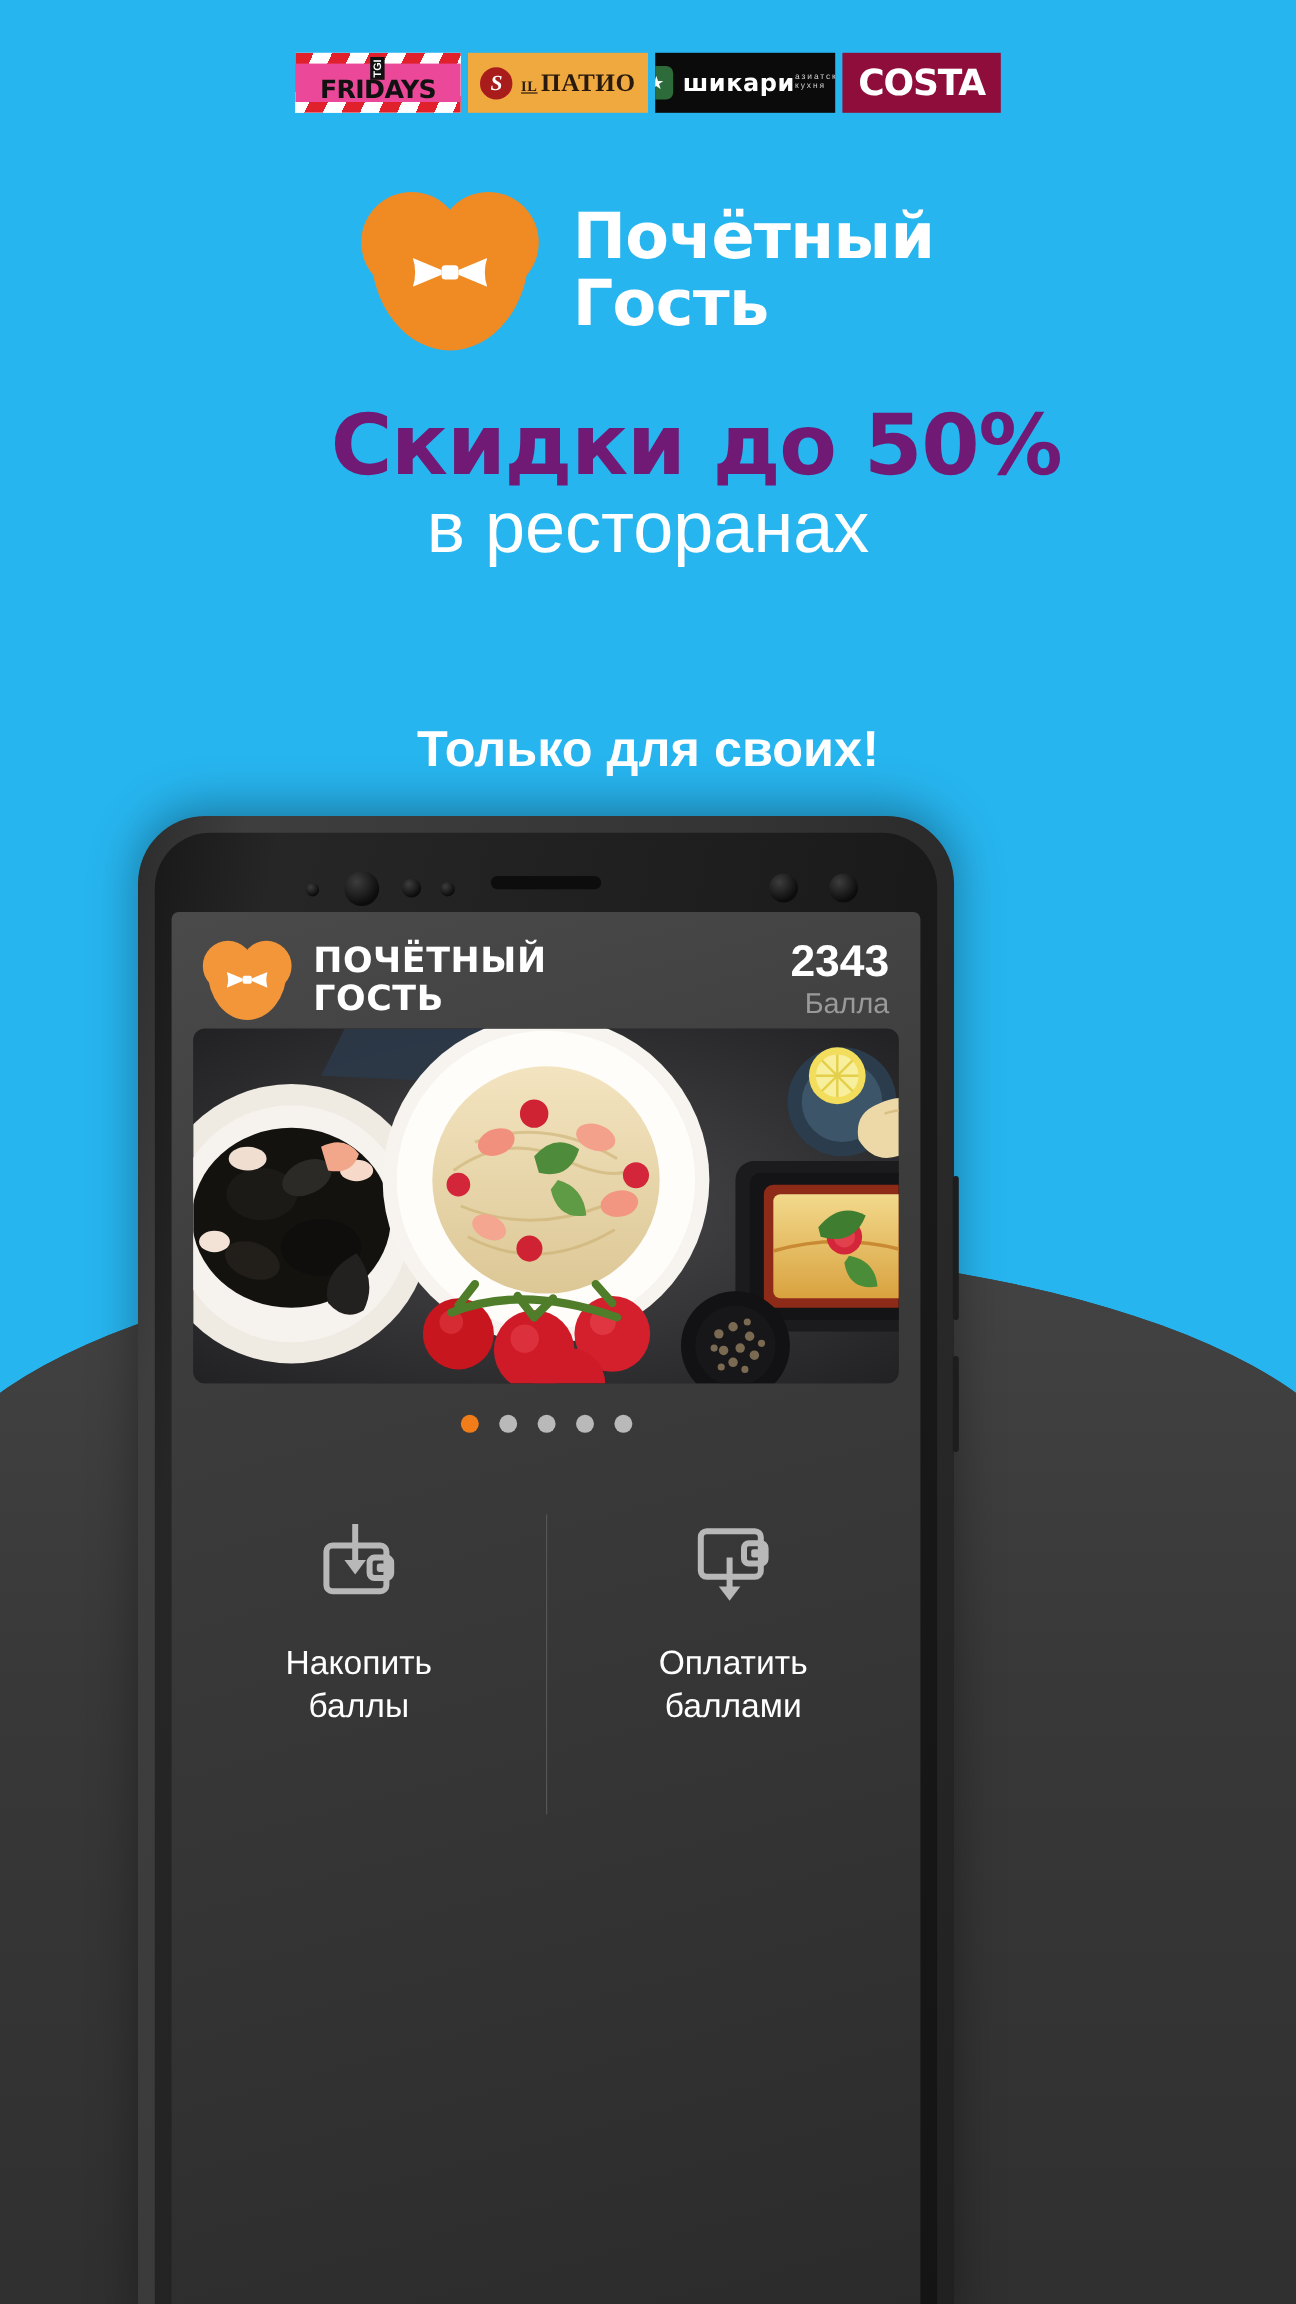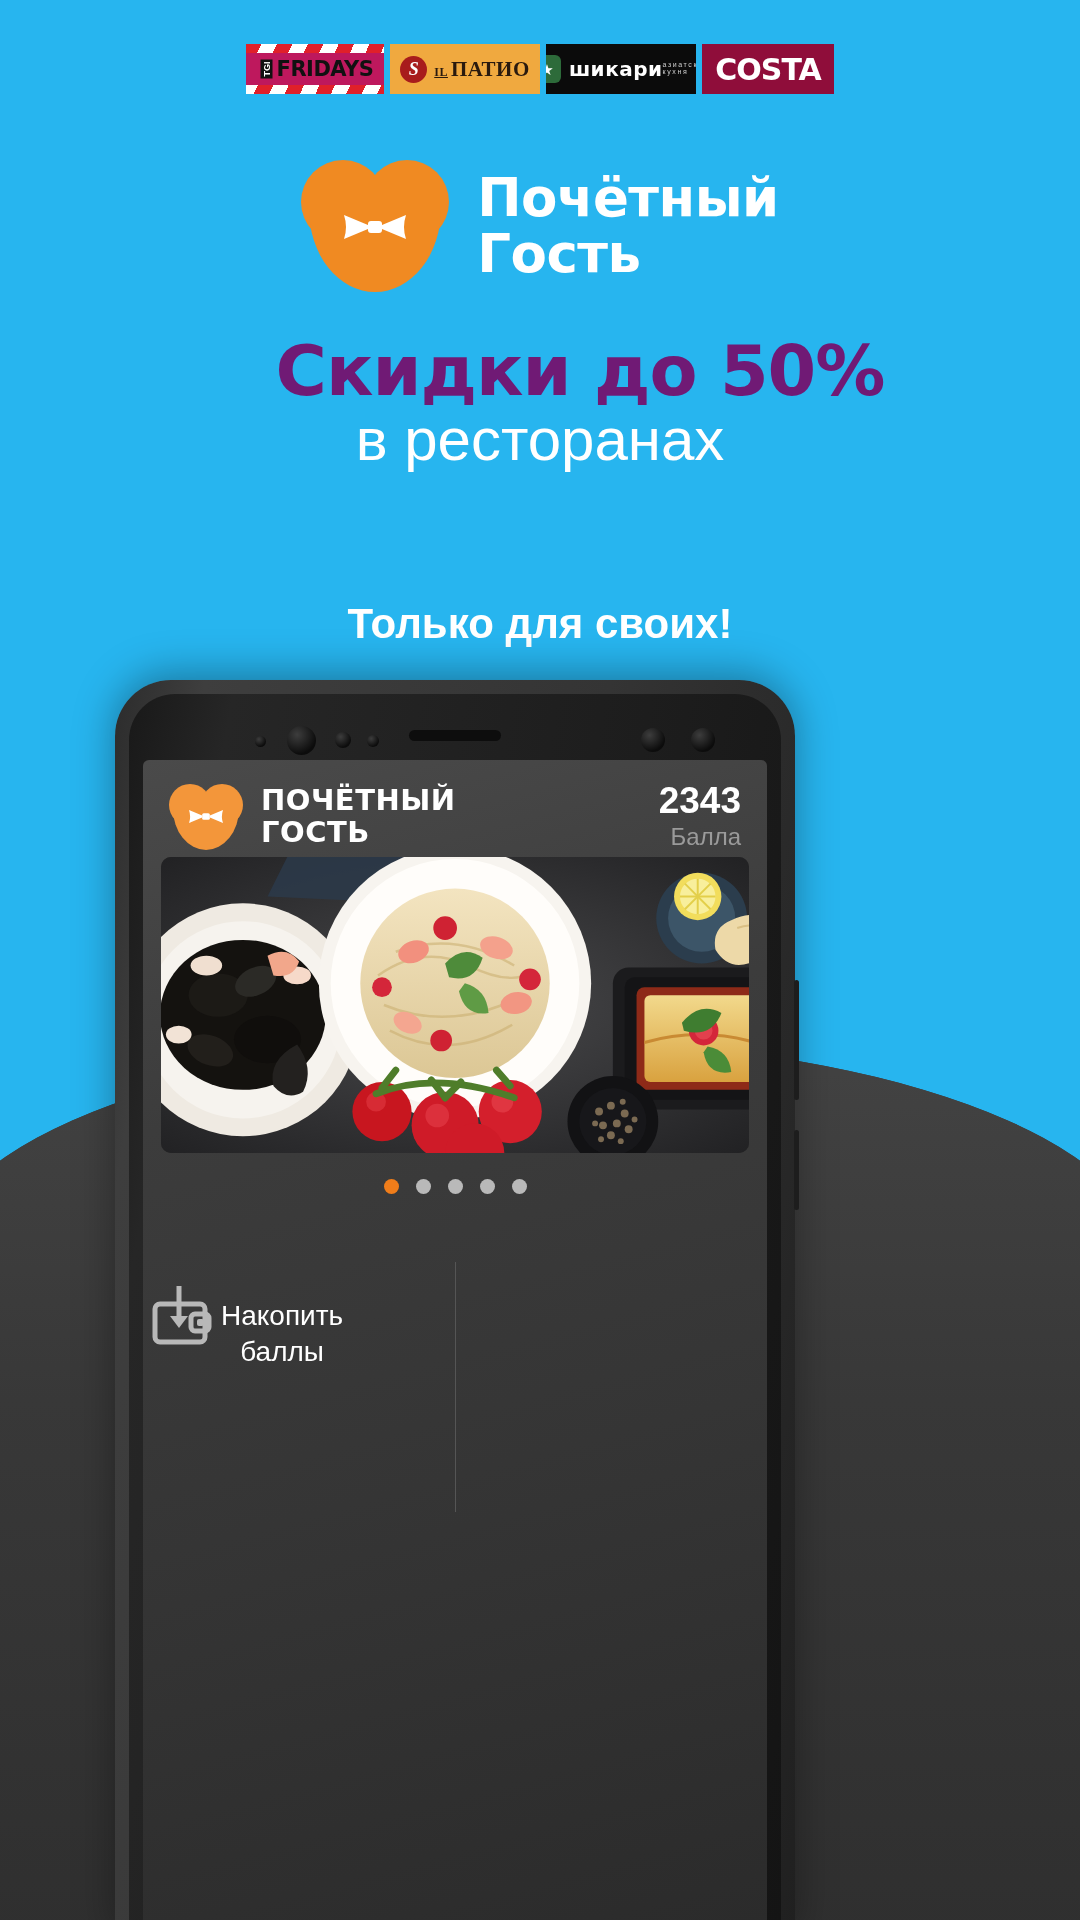--- a/index.html
+++ b/index.html
@@ -43,22 +43,22 @@
   .pl-text span{color:#d8161f;font-weight:bold;font-size:17px;letter-spacing:.5px;
                 font-family:"DejaVu Sans", sans-serif;}
   .pl-text span.s2{font-size:15px;text-align:center;}
 
   .logo-fridays{width:138px;background:#fff;}
   .logo-fridays .stripes{
     position:absolute;inset:0;
     background:repeating-linear-gradient(115deg,#e0202a 0 14px,#ffffff 14px 28px);
   }
   .logo-fridays .mid{
-    position:absolute;left:0;right:0;top:9px;height:32px;background:#be185d;
-    display:flex;align-items:center;justify-content:center;
+    position:absolute;left:0;right:0;top:9px;height:32px;background:#ec4899;
+    display:flex;align-items:center;justify-content:center;flex-direction:column;
   }
   .fr-tgi{display:inline-block;background:#111;color:#fff;font-size:9px;font-weight:bold;
           padding:1px 2px;transform:rotate(-90deg);margin-right:1px;letter-spacing:0px;}
   .fr-name{color:#111;font-weight:bold;font-size:21px;letter-spacing:-.5px;
            font-family:"DejaVu Sans", sans-serif;}
 
   .logo-patio{width:150px;background:#f0a93f;gap:7px;}
   .patio-badge{width:27px;height:27px;border-radius:50%;background:#a81c1c;position:relative;flex:none;}
   .patio-badge:after{content:"S";position:absolute;left:0;right:0;top:3px;color:#fff;
                      font-size:18px;font-weight:bold;text-align:center;font-style:italic;
@@ -164,21 +164,21 @@
     margin:0 18px;height:296px;border-radius:10px;overflow:hidden;position:relative;
     background:#2a2a2a;
   }
   .card svg{display:block;width:100%;height:100%;}
   .dots{display:flex;justify-content:center;gap:17px;margin-top:26px;}
   .dot{width:15px;height:15px;border-radius:50%;background:#b9b9b9;}
   .dot.active{background:#f07d1a;}
   .actions{
     display:flex;margin-top:74px;position:relative;
   }
-  .action{flex:1;display:flex;flex-direction:row;align-items:center;}
+  .action{flex:1;display:flex;flex-direction:column;align-items:center;}
   .action .label{
     color:#fff;font-size:28px;line-height:1.28;text-align:center;margin-top:30px;
     font-family:"Liberation Sans", sans-serif;
   }
   .divider{
     position:absolute;left:50%;top:-6px;width:1px;height:250px;background:#555;
   }
 </style>
 </head>
 <body>
@@ -408,17 +408,30 @@
             <rect x="54" y="35" width="7" height="7" rx="2" fill="#b8b8b8"></rect>
             <line x1="36" y1="2" x2="36" y2="36" stroke="#b8b8b8" stroke-width="5"></line>
             <path d="M27 32 L36 44 L45 32 Z" fill="#b8b8b8"></path>
           </svg>
           <div class="label">
             <div>Накопить</div>
             <div>баллы</div>
           </div>
         </div>
 
+        <div class="action">
+          <svg width="78" height="70" viewBox="0 0 78 70">
+            <rect x="12" y="8" width="50" height="38" rx="5" fill="none" stroke="#b8b8b8" stroke-width="5"></rect>
+            <rect x="48" y="18" width="18" height="17" rx="4" fill="none" stroke="#b8b8b8" stroke-width="5"></rect>
+            <rect x="54" y="23" width="7" height="7" rx="2" fill="#b8b8b8"></rect>
+            <line x1="36" y1="30" x2="36" y2="58" stroke="#b8b8b8" stroke-width="5"></line>
+            <path d="M27 54 L36 66 L45 54 Z" fill="#b8b8b8"></path>
+          </svg>
+          <div class="label">
+            <div>Оплатить</div>
+            <div>баллами</div>
+          </div>
+        </div>
       </div>
 
     </div>
   </div>
 </div>
 
 </body></html>

